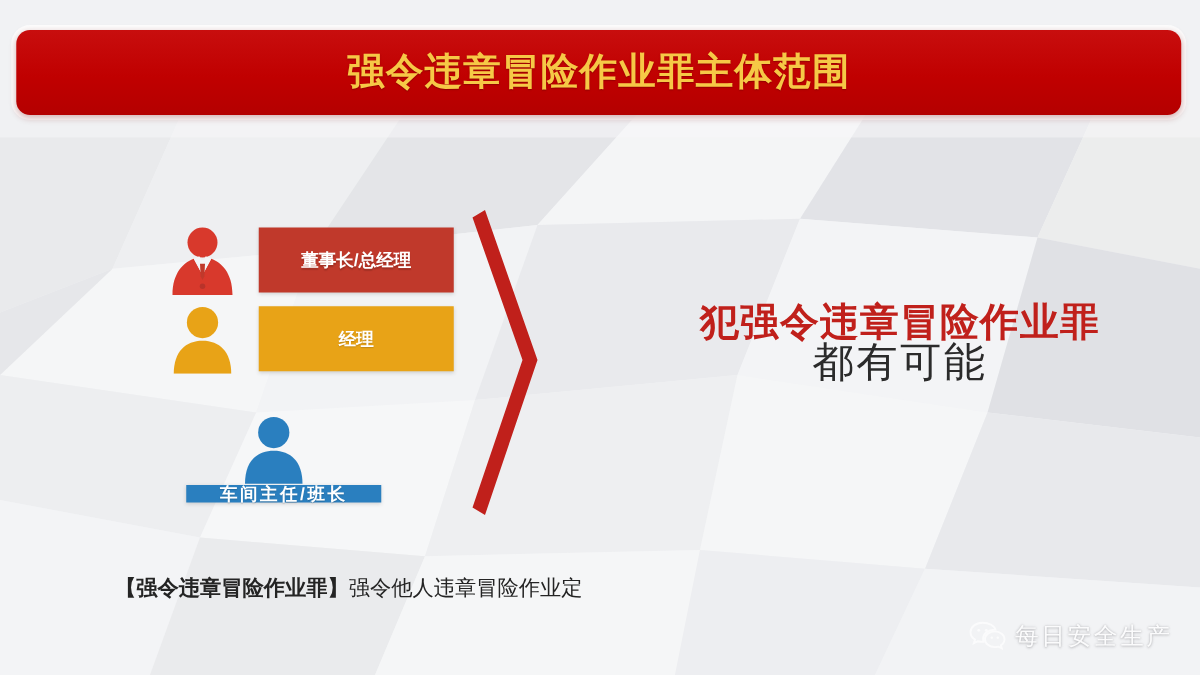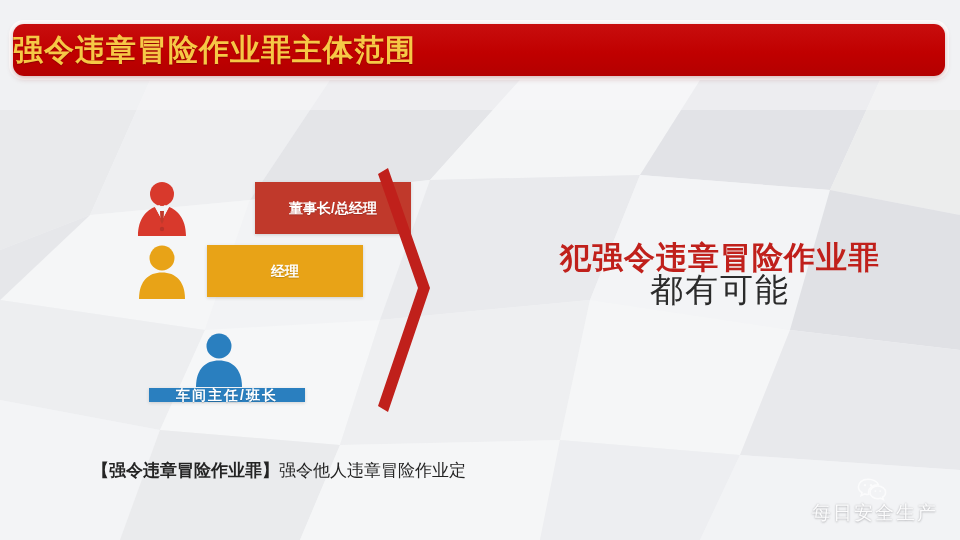--- a/index.html
+++ b/index.html
@@ -28,47 +28,48 @@
     height: 540px;
     display: block;
   }
 
   
   #title-bar {
     position: absolute;
     left: 13px;
     top: 24px;
     width: 932px;
-    height: 52px;
+    height: 68px;
     background: linear-gradient(180deg, #c80e0e 0%, #c00000 55%, #b40000 100%);
     border-radius: 11px;
     box-shadow: 0 2px 6px rgba(120, 0, 0, 0.30),
                 0 0 0 4px rgba(255, 255, 255, 0.82);
     display: flex;
     align-items: center;
+    justify-content: center;
   }
   #title-text {
     font-size: 30px;
     font-weight: bold;
     color: #f6c846;
     letter-spacing: 1px;
     line-height: 1;
     text-shadow: 0 1px 1px rgba(110, 0, 0, 0.55);
     white-space: nowrap;
   }
 
   
   .role-row {
     position: absolute;
     left: 133px;
     height: 52px;
     display: flex;
     align-items: center;
   }
-  #role-row-0 { top: 182px; gap: 48px; }
+  #role-row-0 { top: 182px; }
   #role-row-1 { top: 245px; }
   #role-row-2 { top: 330px; flex-direction: column; }
 
   .person-icon {
     width: 58px;
     height: 56px;
     flex: 0 0 58px;
     display: block;
   }
 
@@ -138,21 +139,20 @@
   #footer-caption .em { font-weight: bold; }
 
   
   #watermark {
     position: absolute;
     right: 22px;
     bottom: 18px;
     display: flex;
     align-items: center;
     opacity: 0.72;
-    flex-direction: column;
   }
   #wechat-icon {
     width: 30px;
     height: 26px;
     display: block;
     margin-right: 7px;
   }
   #watermark-text {
     font-size: 19px;
     color: #ffffff;

